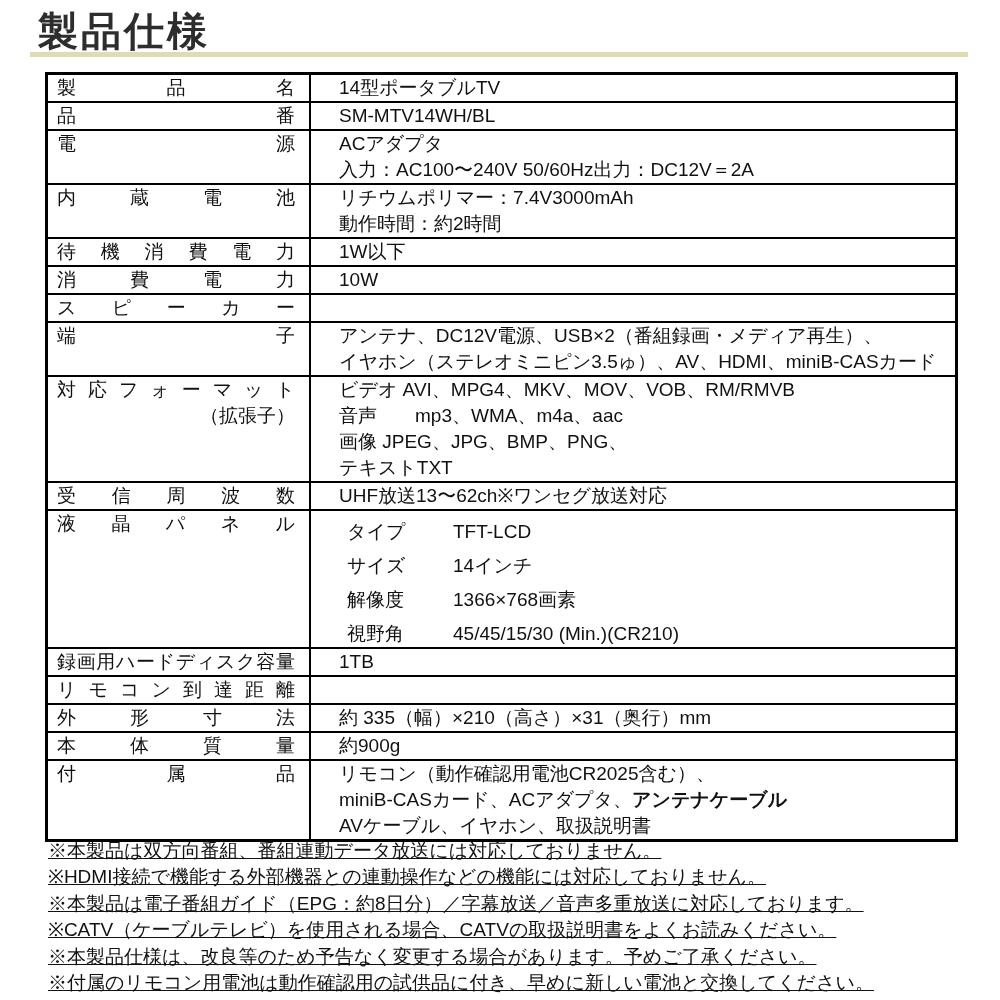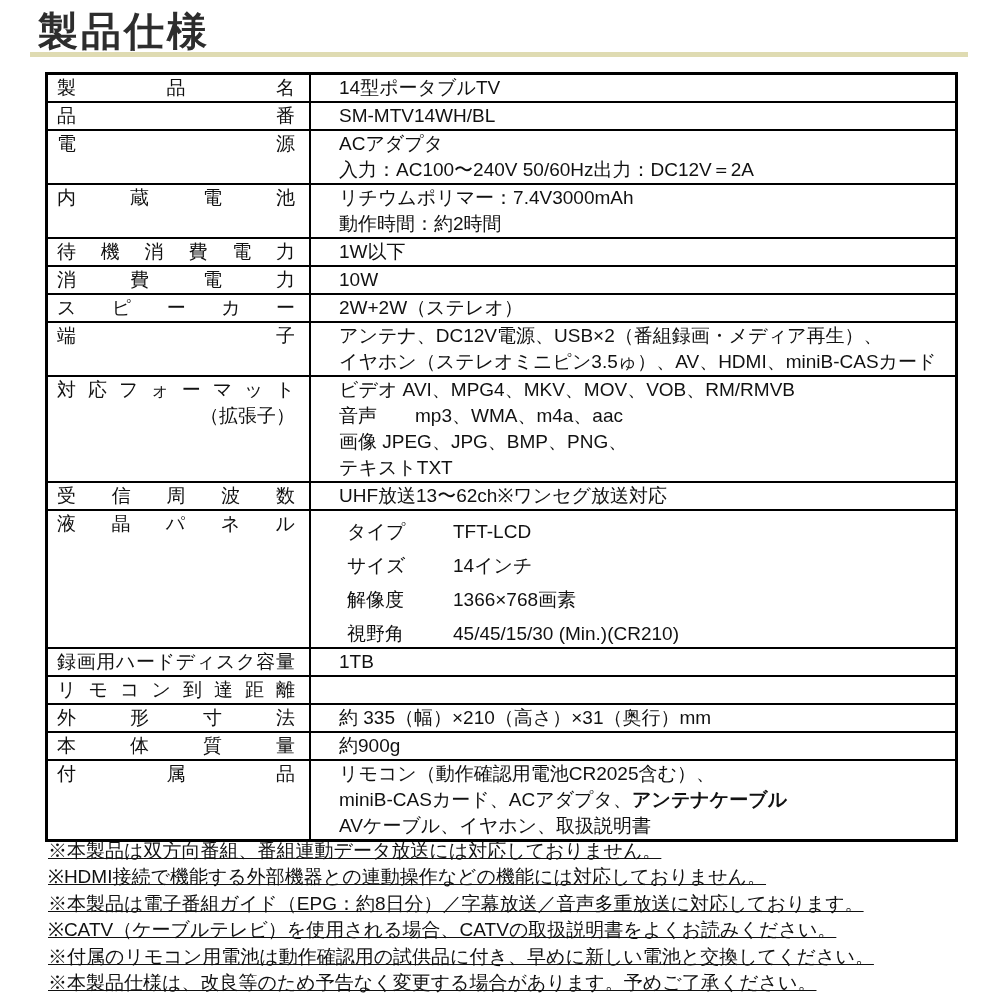--- a/index.html
+++ b/index.html
@@ -158,23 +158,20 @@
         </div>
       <div class="value-cell">
           <div class="vline">10W</div>
         </div>
     </div>
 
     <div class="row">
       <div class="label-cell">
           <div class="lline" data-justify=""><span>ス</span><span>ピ</span><span>ー</span><span>カ</span><span>ー</span></div>
         </div>
-      <div class="value-cell">
-          <div class="vline">2W+2W（ステレオ）</div>
-        </div>
     </div>
 
     <div class="row">
       <div class="label-cell">
           <div class="lline" data-justify=""><span>端</span><span>子</span></div>
         </div>
       <div class="value-cell">
         <div class="vline">アンテナ、DC12V電源、USB×2（番組録画・メディア再生）、</div>
         <div class="vline">イヤホン（ステレオミニピン3.5ゅ）、AV、HDMI、miniB-CASカード</div>
       </div>
@@ -258,17 +255,17 @@
       </div>
     </div>
 
   </div>
 
   <div class="notes">
     <div class="note-line">※本製品は双方向番組、番組連動データ放送には対応しておりません。</div>
     <div class="note-line">※HDMI接続で機能する外部機器との連動操作などの機能には対応しておりません。</div>
     <div class="note-line">※本製品は電子番組ガイド（EPG：約8日分）／字幕放送／音声多重放送に対応しております。</div>
     <div class="note-line">※CATV（ケーブルテレビ）を使用される場合、CATVの取扱説明書をよくお読みください。</div>
+    <div class="note-line">※本製品仕様は、改良等のため予告なく変更する場合があります。予めご了承ください。</div>
     <div class="note-line">※付属のリモコン用電池は動作確認用の試供品に付き、早めに新しい電池と交換してください。</div>
-    <div class="note-line">※本製品仕様は、改良等のため予告なく変更する場合があります。予めご了承ください。</div>
   </div>
 
 </div>
 
 </body></html>

